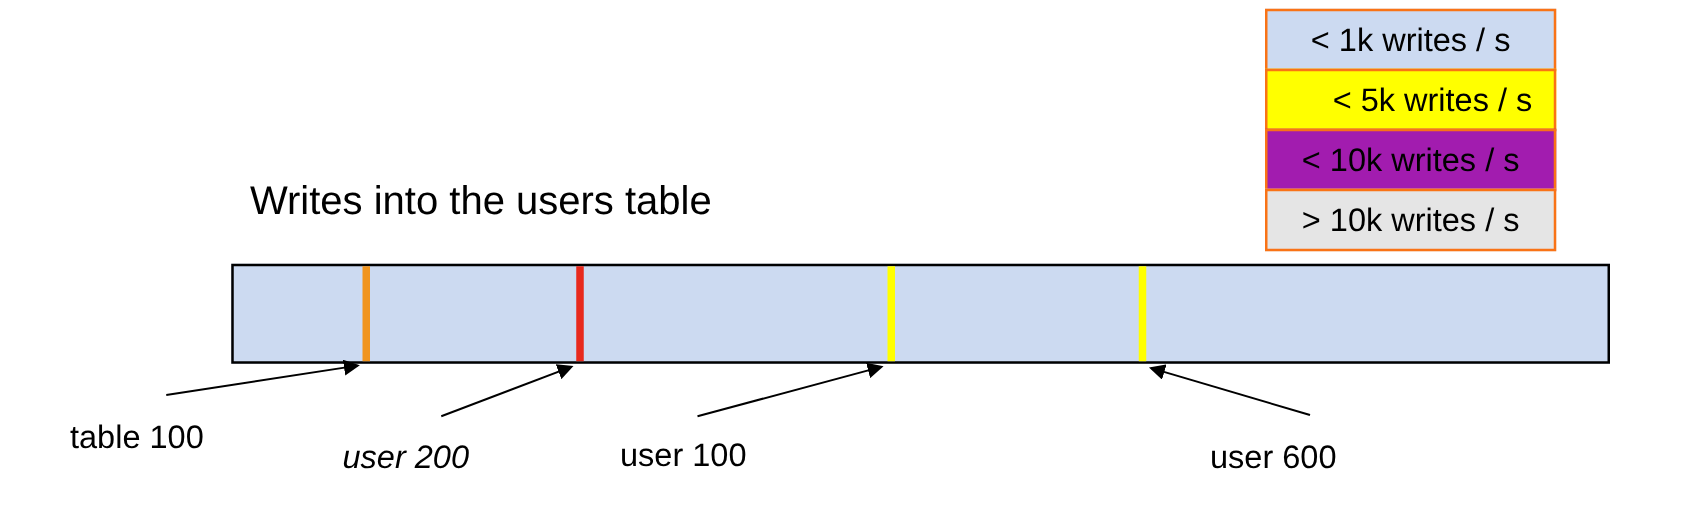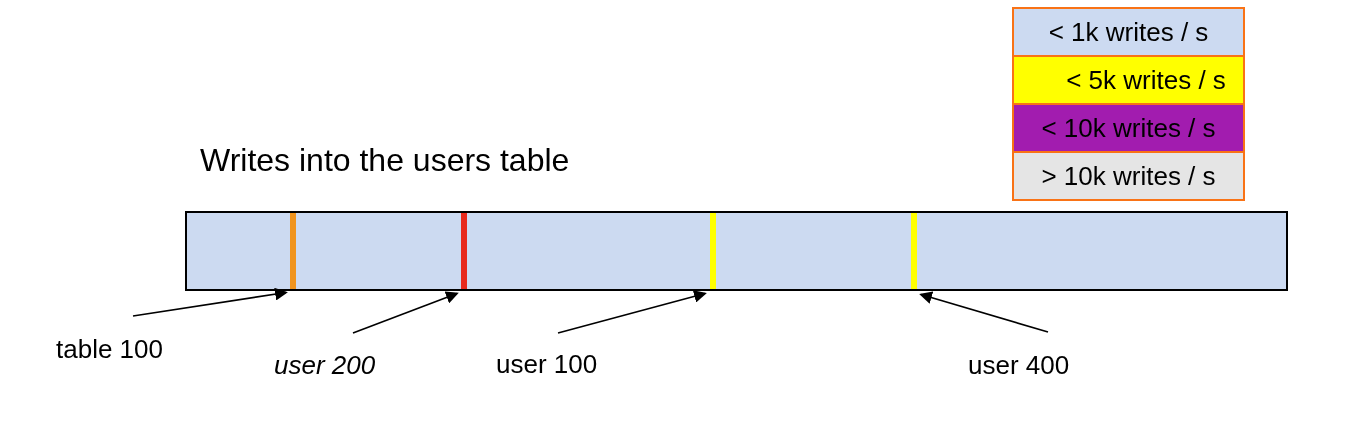--- a/index.html
+++ b/index.html
@@ -117,15 +117,15 @@
     </defs>
     <line x1="133" y1="316" x2="286" y2="292.5" stroke="#000000" stroke-width="1.6" marker-end="url(#arrowhead)"></line>
     <line x1="353" y1="333" x2="457" y2="293.5" stroke="#000000" stroke-width="1.6" marker-end="url(#arrowhead)"></line>
     <line x1="558" y1="333" x2="705" y2="293.5" stroke="#000000" stroke-width="1.6" marker-end="url(#arrowhead)"></line>
     <line x1="1048" y1="332" x2="921" y2="294.5" stroke="#000000" stroke-width="1.6" marker-end="url(#arrowhead)"></line>
   </svg>
 
   <div class="callout-label callout-user-100">table 100</div>
   <div class="callout-label callout-user-200">user 200</div>
   <div class="callout-label callout-user-300">user 100</div>
-  <div class="callout-label callout-user-400">user 400</div>
+  <div class="callout-label callout-user-400">user 600</div>
 
 </div>
 
 </body></html>

